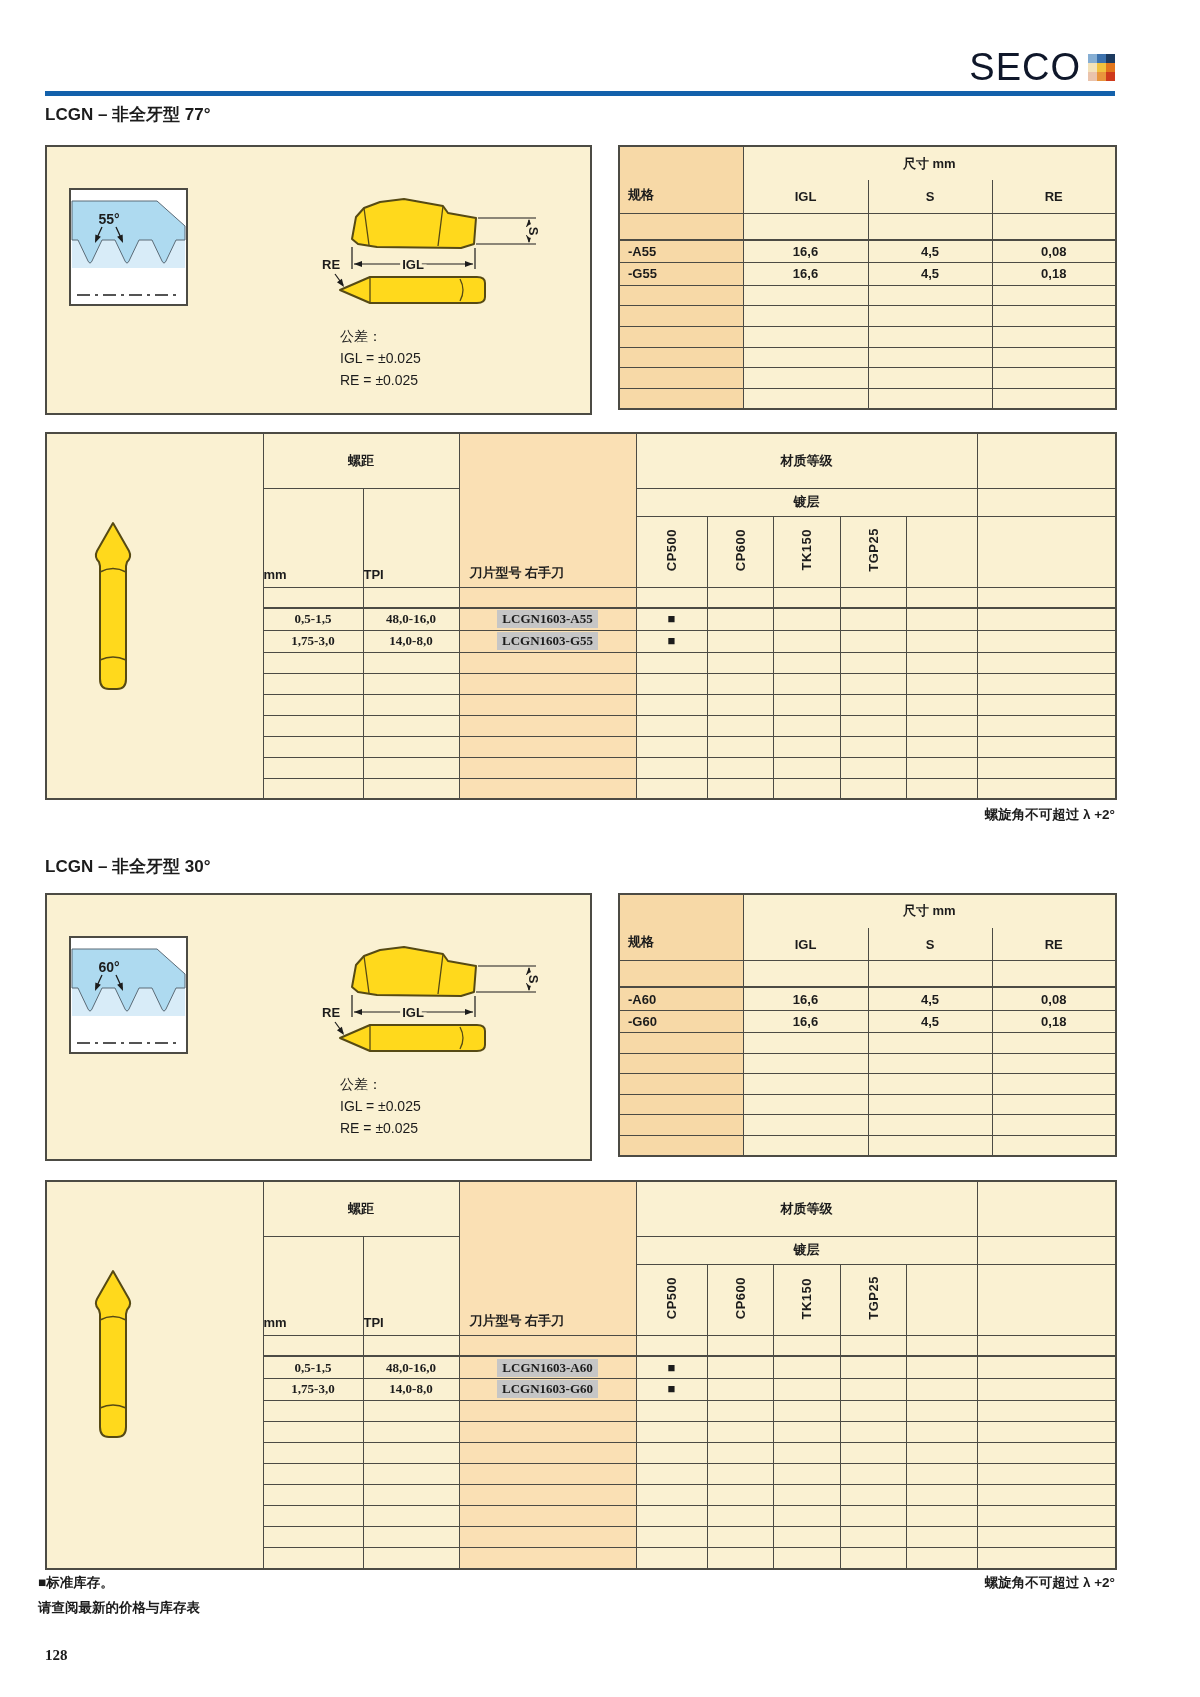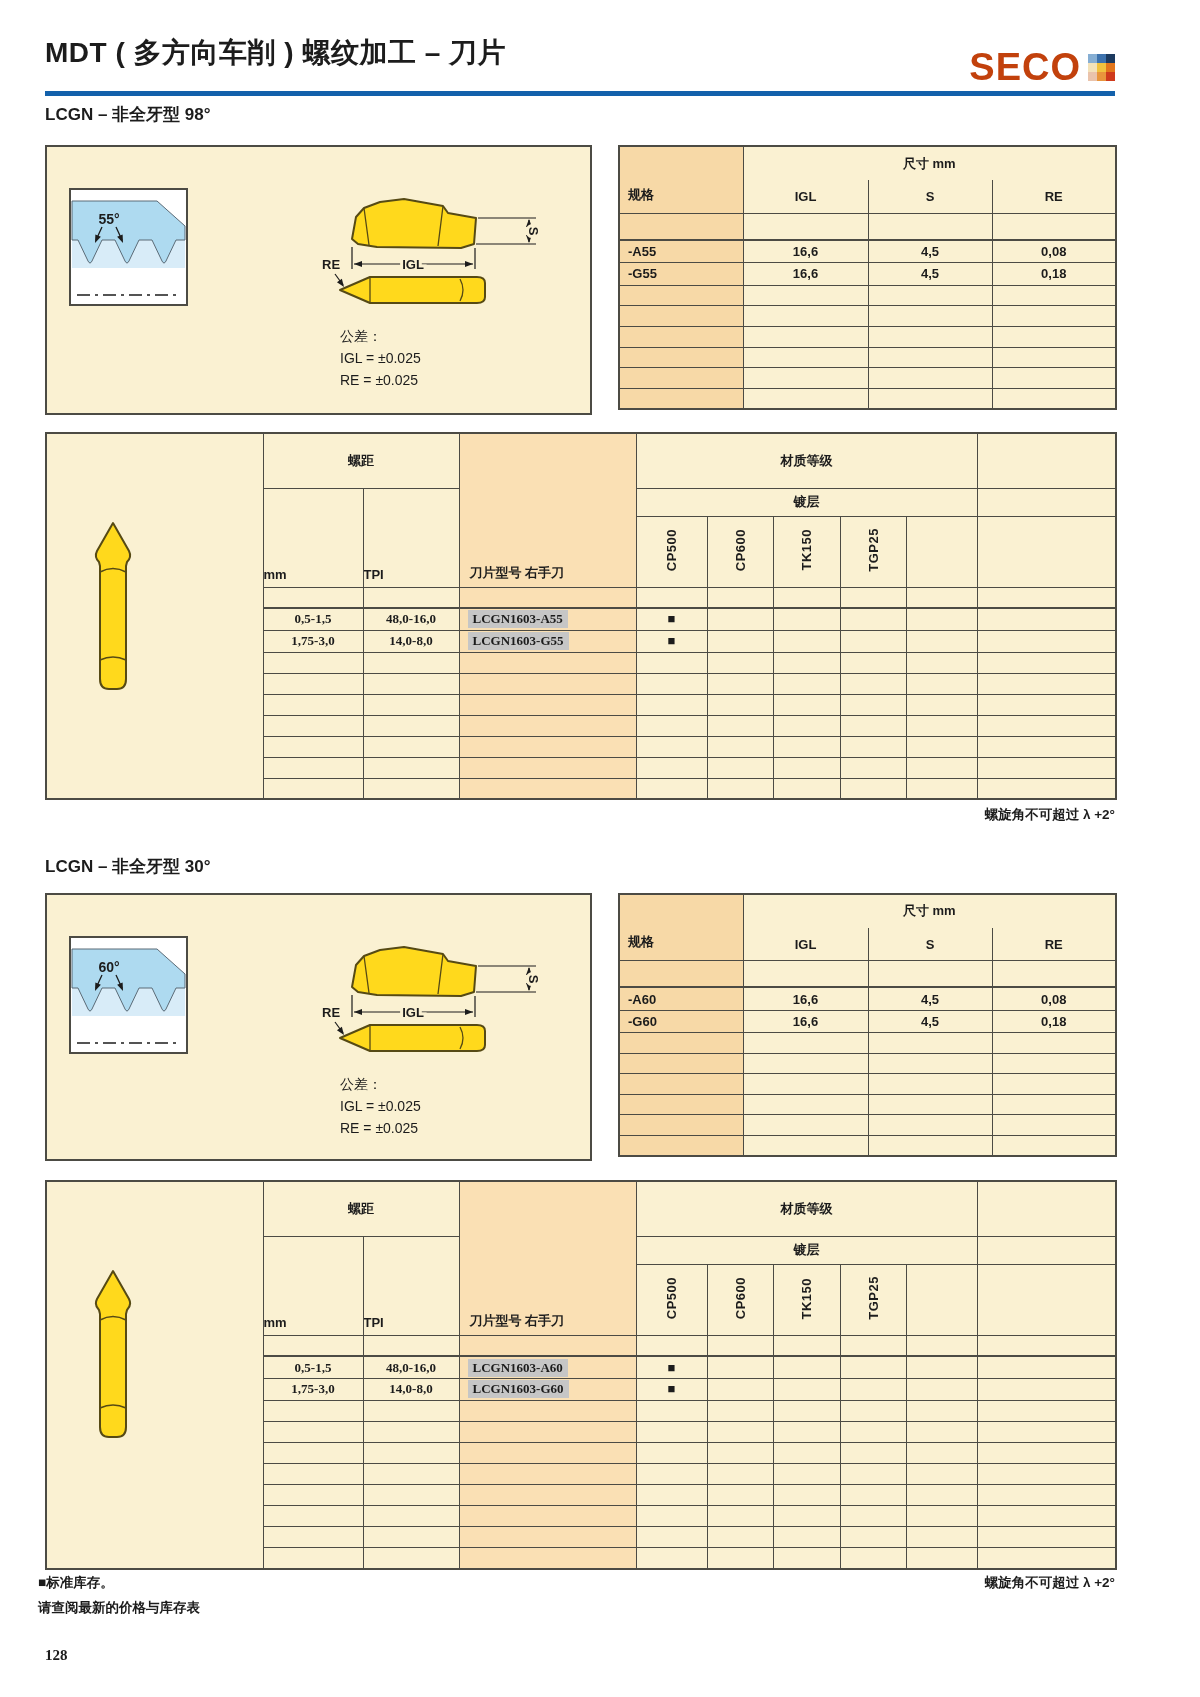--- a/index.html
+++ b/index.html
@@ -2,21 +2,21 @@
 <html><head>
 <meta charset="utf-8">
 <style>
   html,body{margin:0;padding:0;background:#ffffff;}
   .page{position:relative;width:1200px;height:1697px;background:#ffffff;overflow:hidden;
         font-family:"Liberation Sans","DejaVu Sans",sans-serif;color:#1c1c1c;}
 
   
   .title{position:absolute;left:45px;top:34px;font-size:28px;font-weight:800;letter-spacing:0.5px;}
   .logo{position:absolute;top:48px;right:85px;display:flex;align-items:center;gap:7px;}
-  .logo-text{font-size:38px;font-weight:700;color:#c2410c;letter-spacing:1px;line-height:1;}
+  .logo-text{font-size:38px;font-weight:400;color:#0f172a;letter-spacing:1px;line-height:1;}
   .logo-grid{display:grid;grid-template-columns:repeat(3,9px);grid-auto-rows:9px;}
   .rule{position:absolute;left:45px;top:91px;width:1070px;height:5px;background:#1361ab;}
   .sec-h{position:absolute;left:45px;font-size:17px;font-weight:800;}
 
   
   .dbox{position:absolute;left:45px;width:543px;background:#faf1d2;border:2px solid #4c4b44;overflow:hidden;}
   svg text{font-family:inherit;}
   .lab{font-weight:700;fill:#1c1c1c;}
   .halo{paint-order:stroke;stroke:#faf1d2;stroke-width:6px;}
   .tol{font-size:14px;fill:#1c1c1c;font-weight:400;}
@@ -27,21 +27,21 @@
   td{border:1px solid #4c4b44;background:#faf1d2;font-size:13px;font-weight:700;padding:0;
      overflow:hidden;white-space:nowrap;}
   .tan{background:#f7d9a7;}
   .model-col{background:#fae0b4;}
   .ch{text-align:center;vertical-align:middle;}
   .bh{vertical-align:bottom;text-align:left;padding-bottom:5px;}
   .mh-model{vertical-align:bottom;text-align:left;padding:0 0 5px 10px;}
   .spec-h{vertical-align:bottom;padding:0 0 9px 8px;}
   .sl{text-align:left;padding-left:8px;}
   .c{text-align:center;}
-  .ml{text-align:left;padding-left:8px;}
+  .ml{text-align:center;}
   .hl{background:#c6c6c6;padding:1px 5px;display:inline-block;}
   .ghead{border-bottom-style:hidden;}
   tr.first td{border-top-width:2px;}
   .gv{text-align:center;vertical-align:middle;}
   .vlab{display:inline-block;writing-mode:vertical-rl;transform:rotate(180deg);letter-spacing:0.5px;}
   .img-col{position:relative;vertical-align:top;}
   .ins{position:absolute;left:36px;top:86px;}
   .mark{font-size:13px;}
 
   .dh1{height:33px;}.dh2{height:32px;}.deh{height:26px;}.ddr{height:22px;}.der{height:20px;}
@@ -49,38 +49,37 @@
 
   .note{position:absolute;left:715px;width:400px;text-align:right;font-weight:700;font-size:13.5px;}
   .fline{position:absolute;left:38px;font-weight:700;font-size:13.5px;}
   .pageno{position:absolute;left:45px;top:1647px;font-size:15px;font-weight:700;font-family:Liberation Serif, serif;}
 </style>
 </head>
 <body>
 
 <div class="page">
 
-  <div class="title">MDT ( 多方向车削 ) 螺纹加工 – 刀片</div>
   <div class="logo">
     <span class="logo-text">SECO</span>
     <span class="logo-grid">
       <span style="background:#86aed3"></span>
         <span style="background:#3d72ad"></span>
         <span style="background:#1c3a5f"></span>
       <span style="background:#f3e2b9"></span>
         <span style="background:#f0c23e"></span>
         <span style="background:#e2761b"></span>
       <span style="background:#eac3ab"></span>
         <span style="background:#e9953c"></span>
         <span style="background:#cf3a1c"></span>
     </span>
   </div>
   <div class="rule"></div>
 
-  <div class="sec-h" style="top:103px">LCGN – 非全牙型 98°</div>
+  <div class="sec-h" style="top:103px">LCGN – 非全牙型 77°</div>
 
   <div class="dbox" style="top:145px;height:266px">
     <svg width="543" height="266" viewBox="0 0 543 266">
 
       <g>
         <rect x="23" y="42" width="117" height="116" fill="#ffffff" stroke="#4c4b44" stroke-width="2"></rect>
         <rect x="25" y="92" width="113" height="29" fill="#d8ecf8"></rect>
         <path d="M25,54 L110,54 L138,79 L138,93 L129,93 L119,114 Q117,118 115,114 L105,93 L92,93 L82,114 Q80,118 78,114 L68,93 L55,93 L45,114 Q43,118 41,114 L31,93 L25,93 Z" fill="#aedaf0" stroke="#5b6b77" stroke-width="1"></path>
         <text class="lab" x="62" y="77" text-anchor="middle" font-size="14">55°</text>
         <path d="M55,80 L49,93 M69,80 L75,93" stroke="#1c1c1c" stroke-width="1.3" fill="none"></path>

